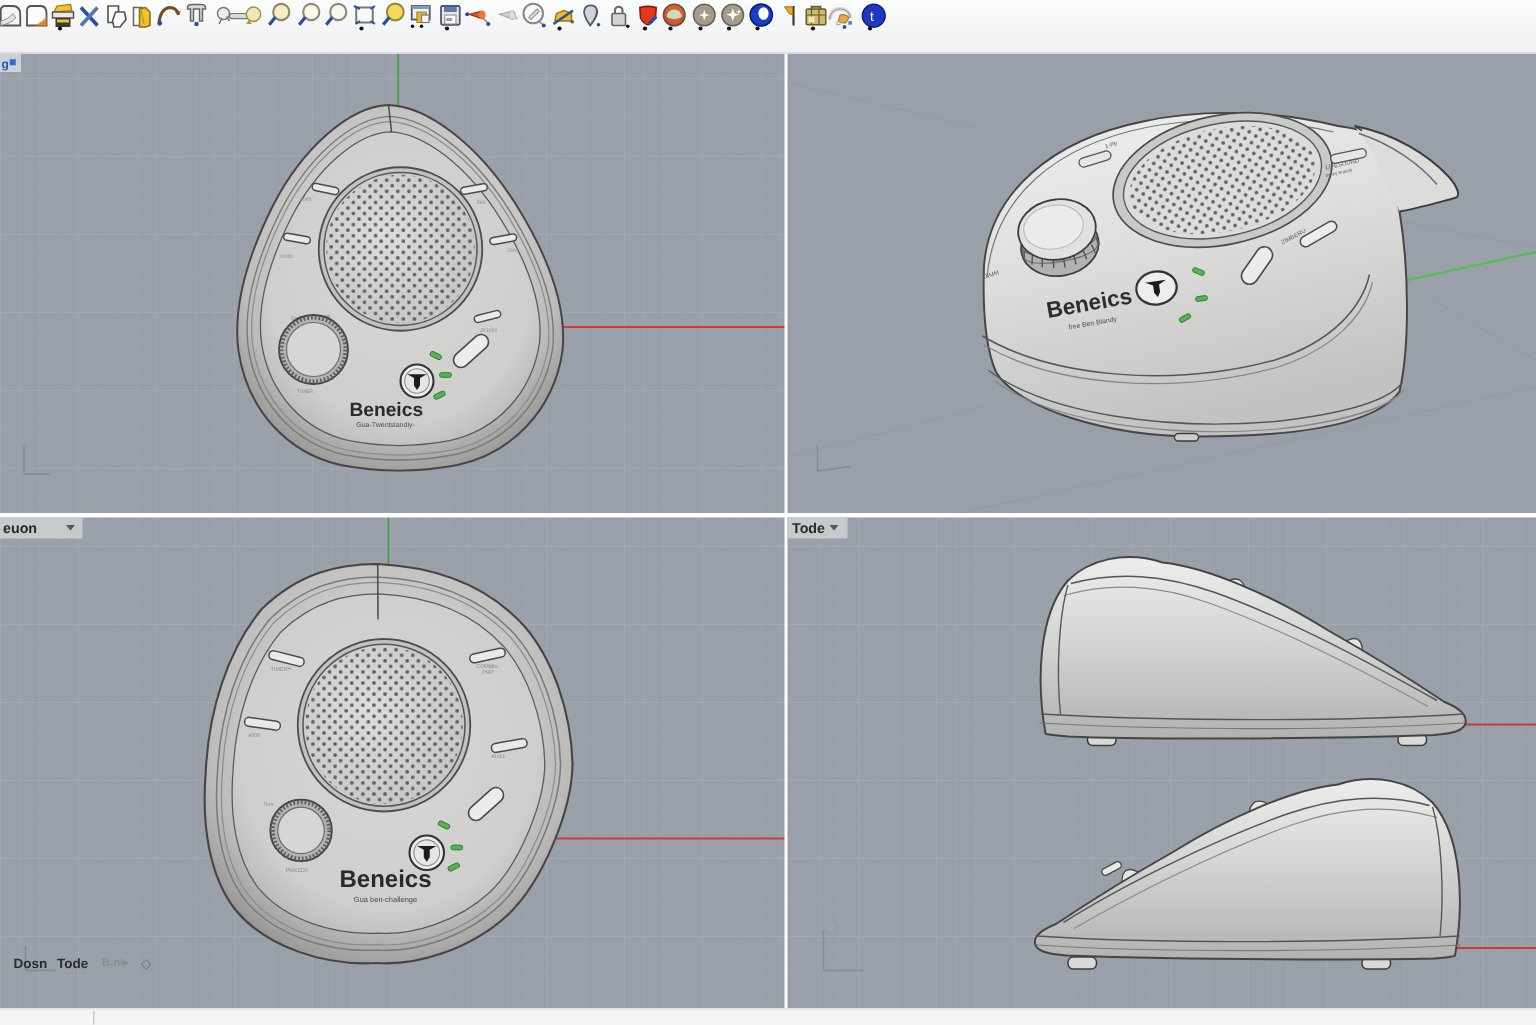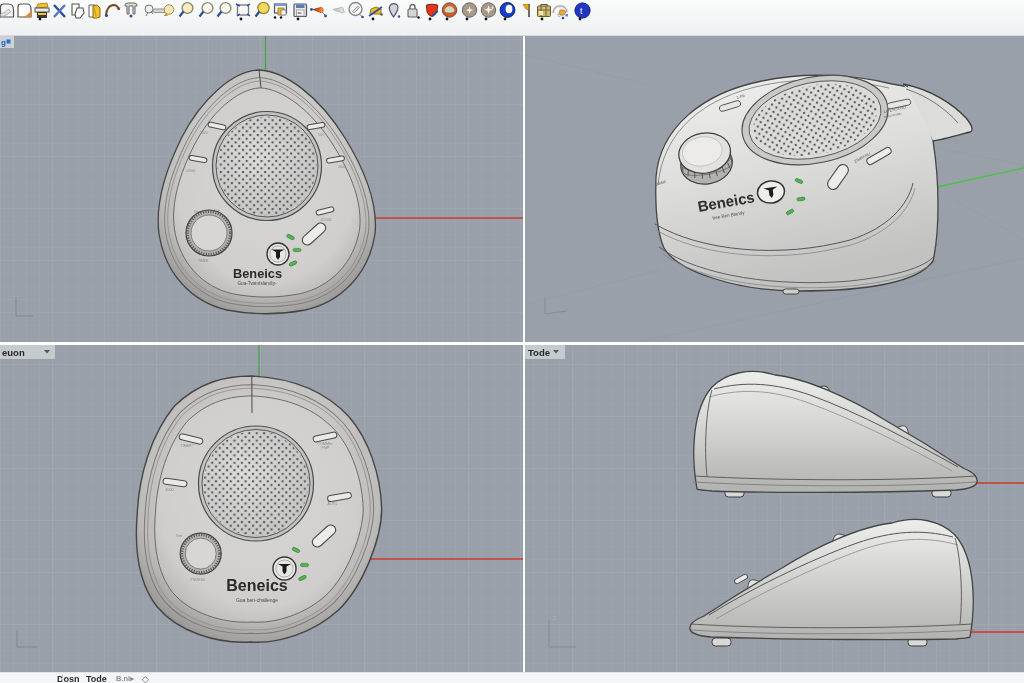--- a/index.html
+++ b/index.html
@@ -1,20 +1,20 @@
 <!DOCTYPE html>
 <html><head>
 <meta charset="utf-8">
 <style>
 html,body{margin:0;padding:0;width:1024px;height:683px;overflow:hidden;background:#fff;font-family:"Liberation Sans",sans-serif;}
 #stage{position:absolute;left:0;top:0;width:1024px;height:683px;}
 #main{position:absolute;left:0;top:0;}
 #toolbar{position:absolute;left:0;top:0;width:1024px;height:35px;background:linear-gradient(#fbfcfc,#eef0f1);border-bottom:1px solid #d7dadc;}
 #statusbar{position:absolute;left:0;top:672px;width:1024px;height:11px;background:#f3f5f7;border-top:1px solid #e0e2e4;}
-.tabtxt{position:absolute;top:674px;font-weight:bold;font-size:9px;color:#2a2c2e;margin-left:48px;}
+.tabtxt{position:absolute;top:637px;font-weight:bold;font-size:9px;color:#2a2c2e;}
 .tabsep{position:absolute;top:674px;width:1px;height:9px;background:#c9cccf;}
 </style>
 </head>
 <body>
 <div id="stage">
 <svg id="main" width="1024" height="683" xmlns="http://www.w3.org/2000/svg">
 <defs>
 <radialGradient id="bodyg" cx="0.5" cy="0.42" r="0.62">
  <stop offset="0" stop-color="#dbdad8"></stop>
  <stop offset="0.55" stop-color="#cbcac8"></stop>

